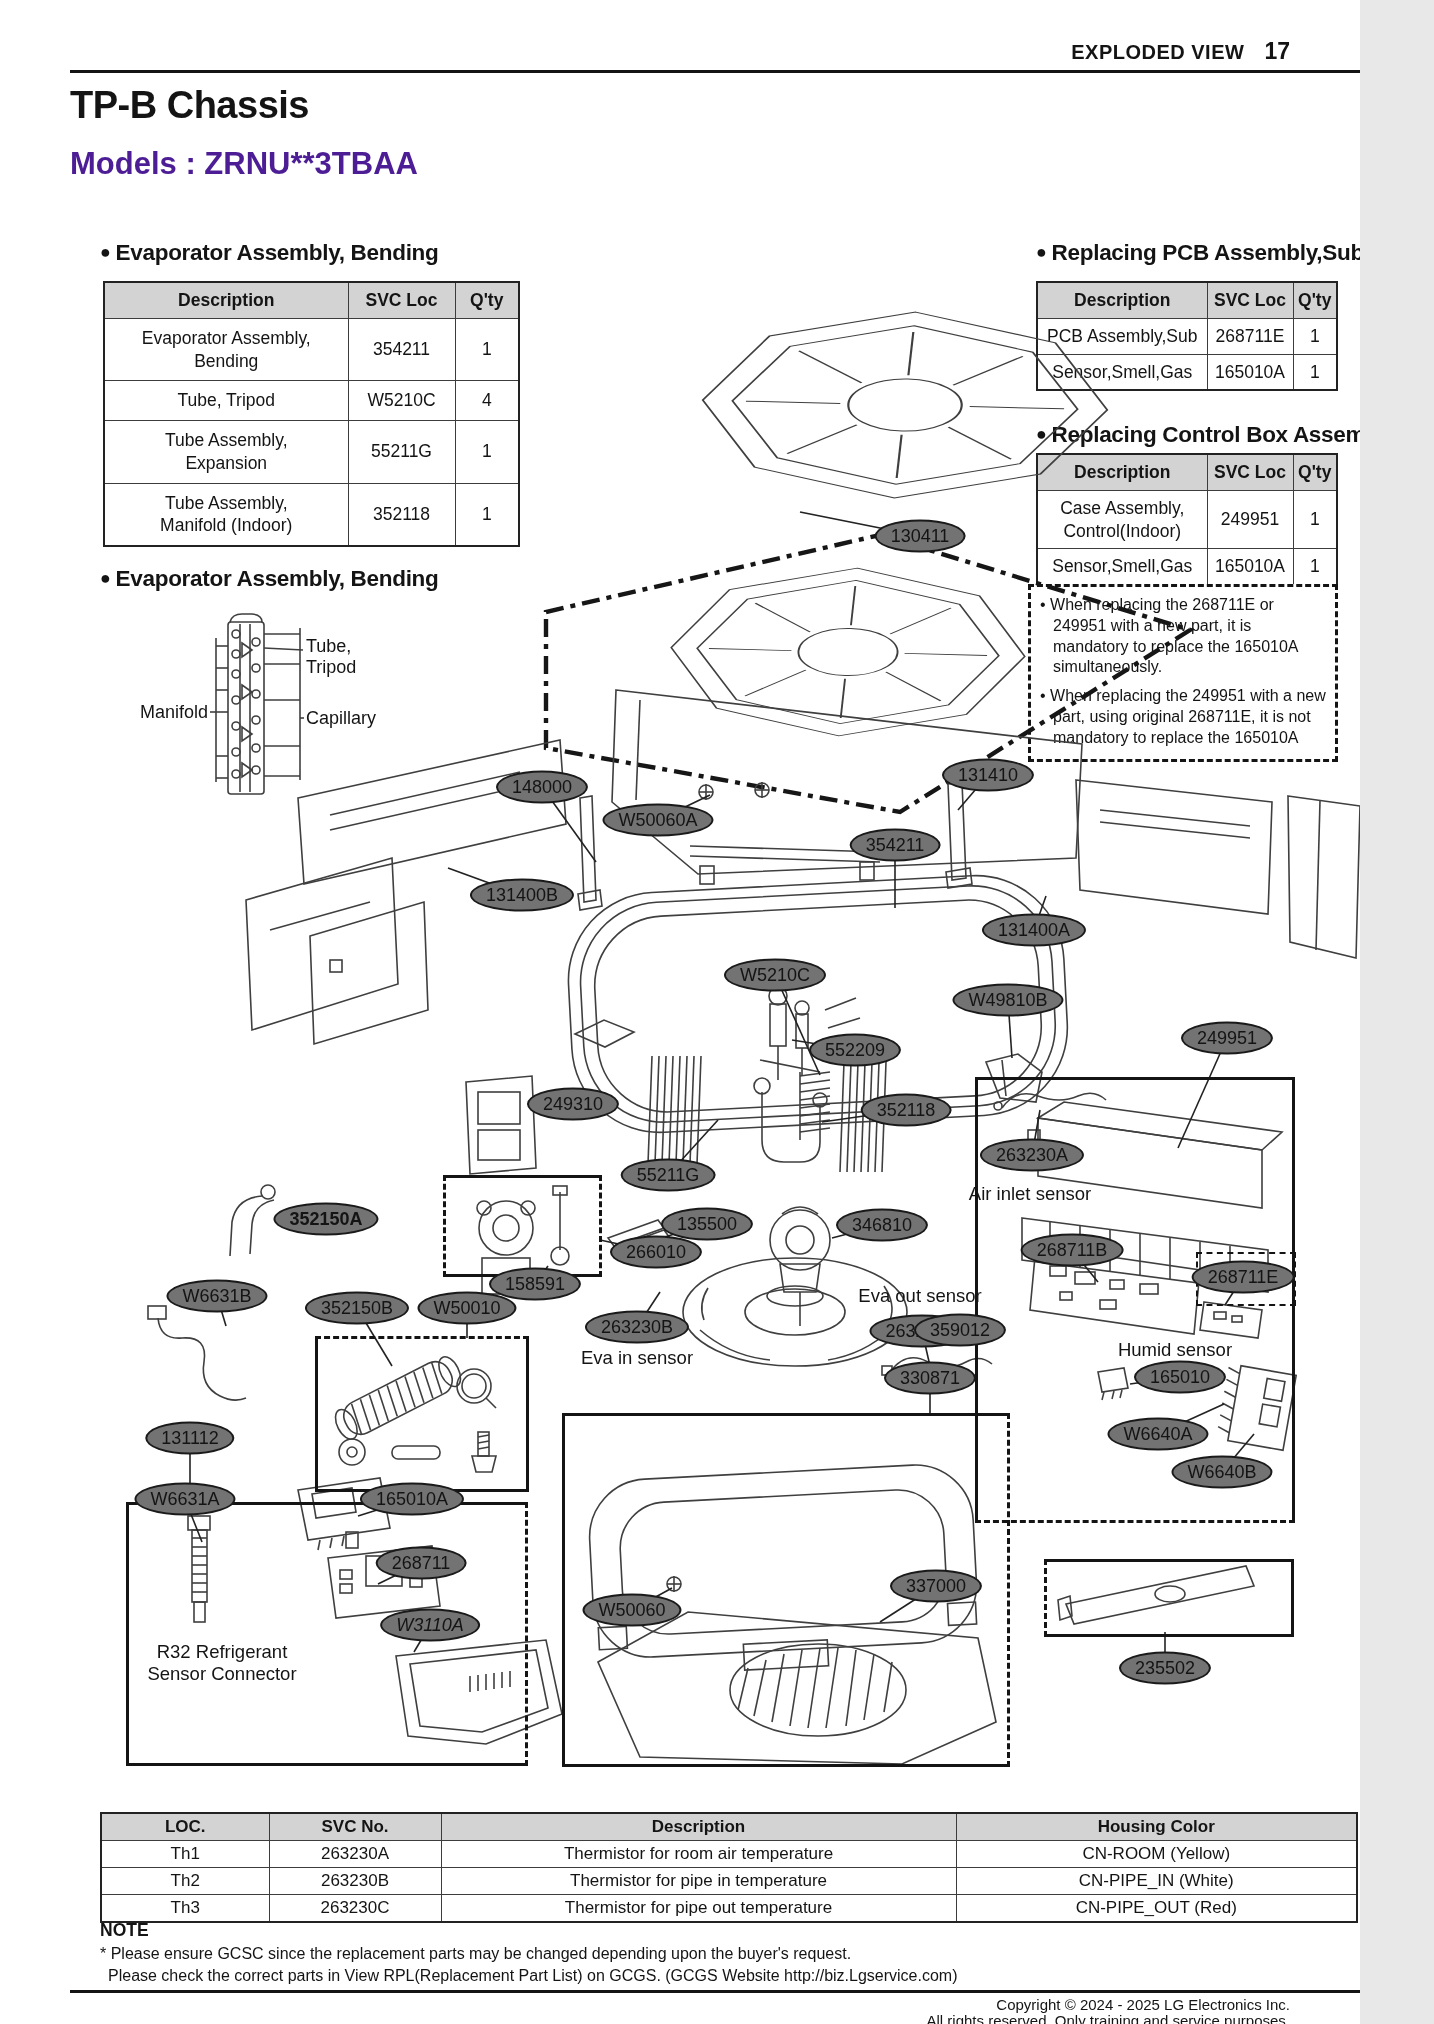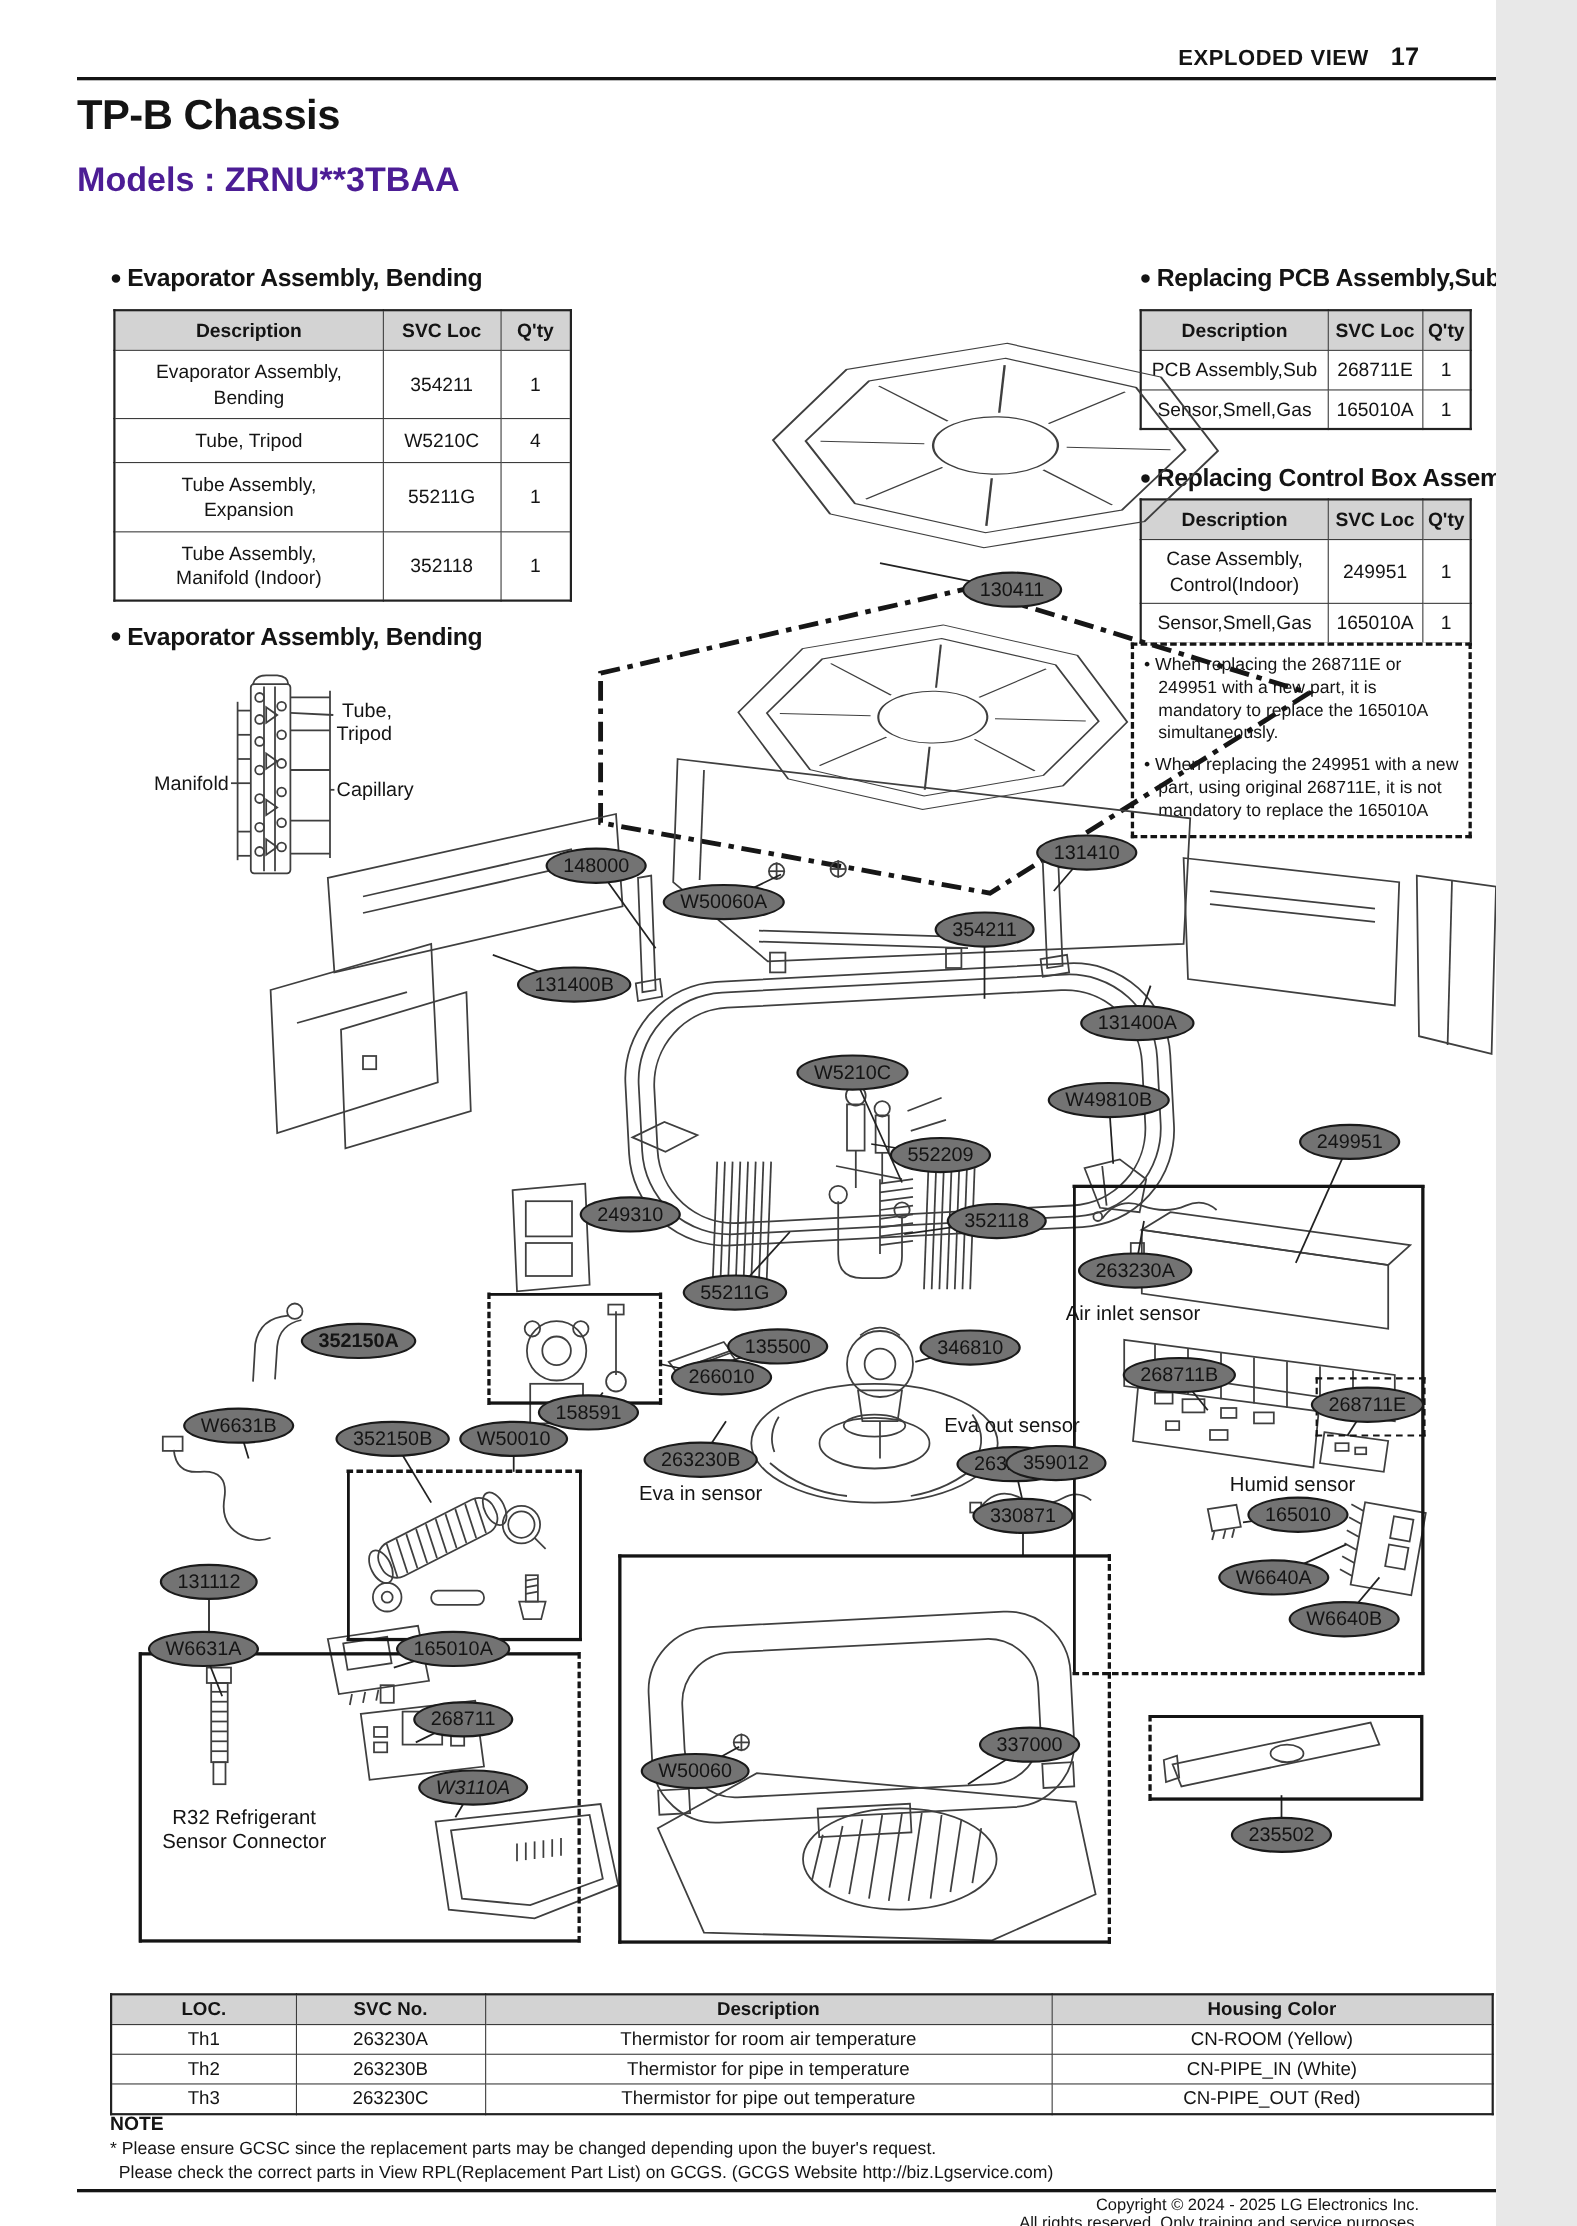--- a/index.html
+++ b/index.html
@@ -39,21 +39,21 @@
   svg.art .thin{stroke-width:1.1;}
   #leaders{position:absolute;left:0;top:0;z-index:1;pointer-events:none;}
   #leaders line{stroke:#222;stroke-width:1.6;}
   .box{position:absolute;border:3.6px solid #141414;z-index:1;}
   .minidash{position:absolute;border:2.5px dashed #141414;z-index:1;}
   .oval{position:absolute;transform:translate(-50%,-50%);background:#737373;border:2.6px solid #1a1a1a;
         border-radius:50%;padding:5px 14px;font-size:18px;white-space:nowrap;z-index:2;line-height:1.05;}
   .cap{position:absolute;transform:translate(-50%,-50%);font-size:18.5px;white-space:pre-line;
        text-align:center;line-height:1.2;z-index:2;}
   
-  .mlab{position:absolute;font-size:18px;line-height:1.15;white-space:pre-line;z-index:2;text-align:right;}
+  .mlab{position:absolute;font-size:18px;line-height:1.15;white-space:pre-line;z-index:2;}
   
   .noteh{position:absolute;left:100px;top:1920px;font-size:17.5px;font-weight:bold;}
   .noteln{position:absolute;left:100px;font-size:16px;}
   .foot{position:absolute;right:70px;text-align:right;font-size:15px;}
 </style>
 </head>
 <body>
 
 <div class="page">
 

